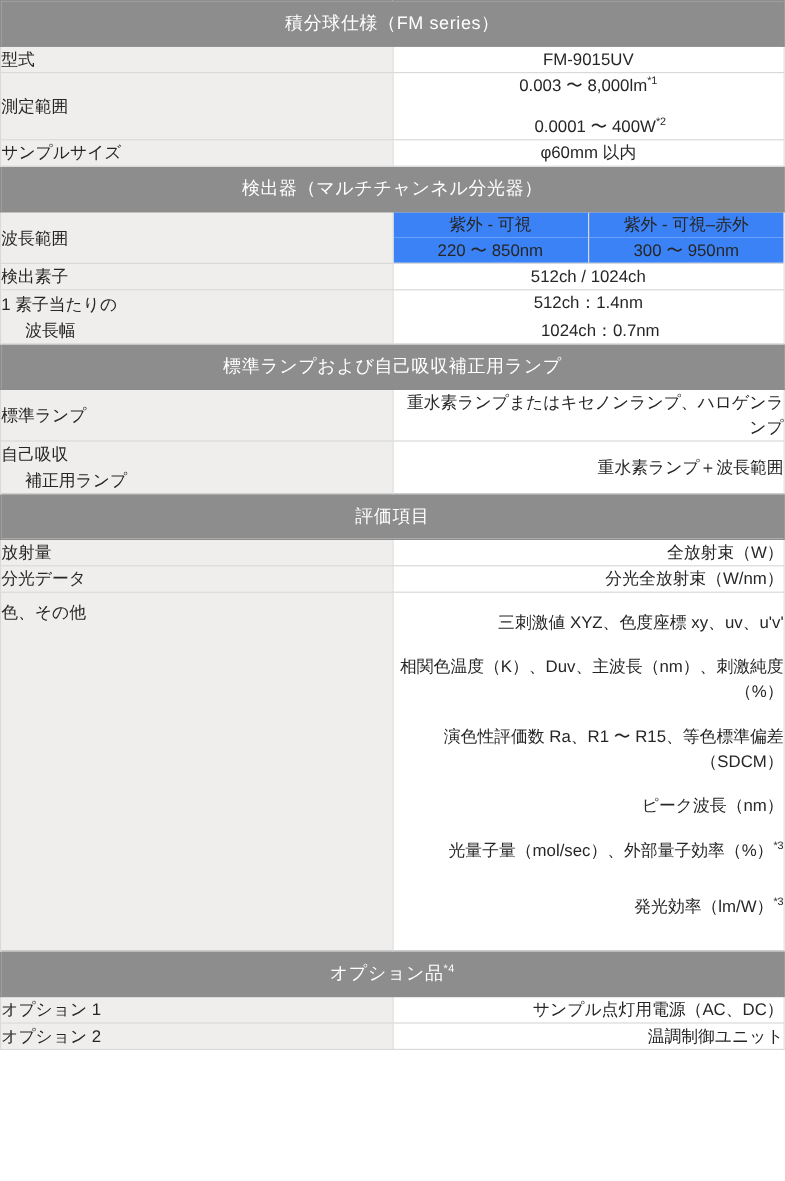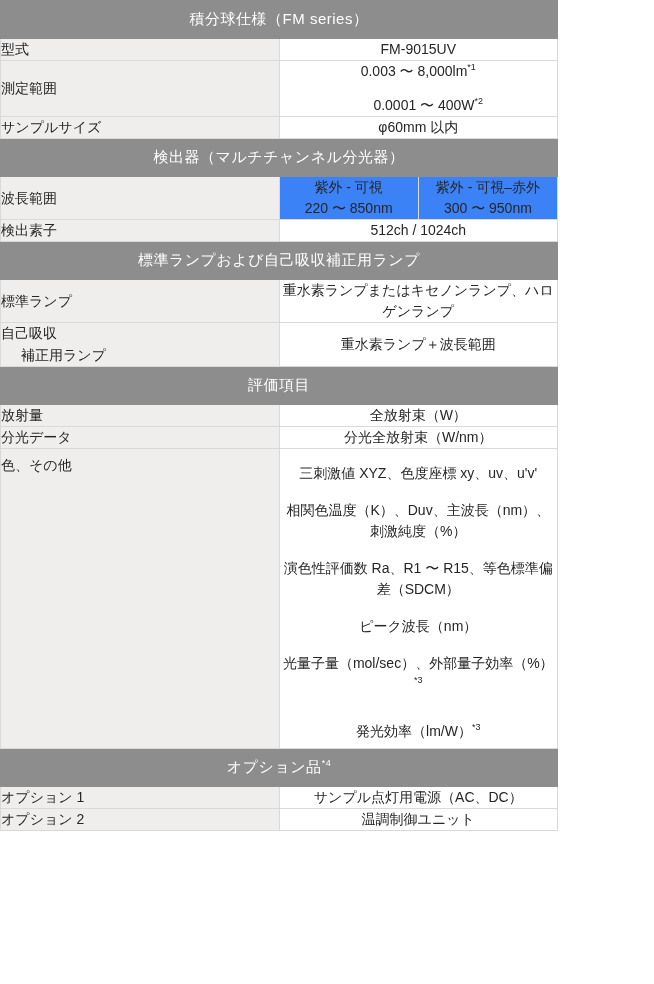--- a/index.html
+++ b/index.html
@@ -6,21 +6,21 @@
     margin: 0;
     padding: 0;
     background: #ffffff;
   }
   body {
     font-family: "Liberation Sans", sans-serif;
     color: #222222;
     width: 654px;
   }
   .spec-table {
-    width: 558px;
+    width: 654px;
     border-collapse: collapse;
     table-layout: fixed;
   }
   .spec-table td {
     border: 1px solid #d9d9d9;
     padding: 0;
     vertical-align: middle;
   }
   .section-header td {
     background: #8d8d8d;
@@ -43,21 +43,21 @@
     background: #ffffff;
     font-size: 14px;
     padding: 10px 10px;
     color: #262626;
     line-height: 1.5;
   }
   .value-center {
     text-align: center;
   }
   .value-left {
-    text-align: center;
+    text-align: right;
   }
   .sub {
     font-size: 9px;
     vertical-align: super;
     line-height: 0;
   }
   .stack-line {
     display: block;
   }
   .stack-line + .stack-line {
@@ -135,20 +135,30 @@
       </tbody>
           </table>
     </td>
   </tr>
 
   <tr>
     <td class="label-cell">検出素子</td>
     <td class="value-cell value-center">512ch / 1024ch</td>
   </tr>
 
+  <tr>
+    <td class="label-cell">
+      <span class="stack-line tight-line">1 素子当たりの</span>
+      <span class="stack-line tight-line">波長幅</span>
+    </td>
+    <td class="value-cell value-center">
+      <span class="stack-line tight-line nowrap">512ch：1.4nm</span>
+      <span class="stack-line tight-line nowrap">1024ch：0.7nm</span>
+    </td>
+  </tr>
 
   <tr class="section-header">
     <td colspan="2">標準ランプおよび自己吸収補正用ランプ</td>
   </tr>
 
   <tr>
     <td class="label-cell">標準ランプ</td>
     <td class="value-cell value-left">重水素ランプまたはキセノンランプ、ハロゲンランプ</td>
   </tr>
 
@@ -170,21 +180,21 @@
     <td class="value-cell value-left">全放射束（W）</td>
   </tr>
 
   <tr>
     <td class="label-cell">分光データ</td>
     <td class="value-cell value-left">分光全放射束（W/nm）</td>
   </tr>
 
   <tr>
     <td class="label-cell" style="vertical-align: top; padding-top: 6px;">色、その他</td>
-    <td class="value-cell value-left" style="padding-top:12px;padding-bottom:4px;border-radius:10px;">
+    <td class="value-cell value-left" style="padding-top:12px;padding-bottom:24px;border-radius:10px;">
       <span class="multi-row-line">
         <span>三刺激値 XYZ、色度座標 xy、uv、u'v'</span><span class="sub"></span>
       </span>
       <span class="multi-row-line">
         <span>相関色温度（K）、Duv、主波長（nm）、刺激純度（%）</span><span class="sub"></span>
       </span>
       <span class="multi-row-line">
         <span>演色性評価数 Ra、R1 〜 R15、等色標準偏差（SDCM）</span><span class="sub"></span>
       </span>
       <span class="multi-row-line">

